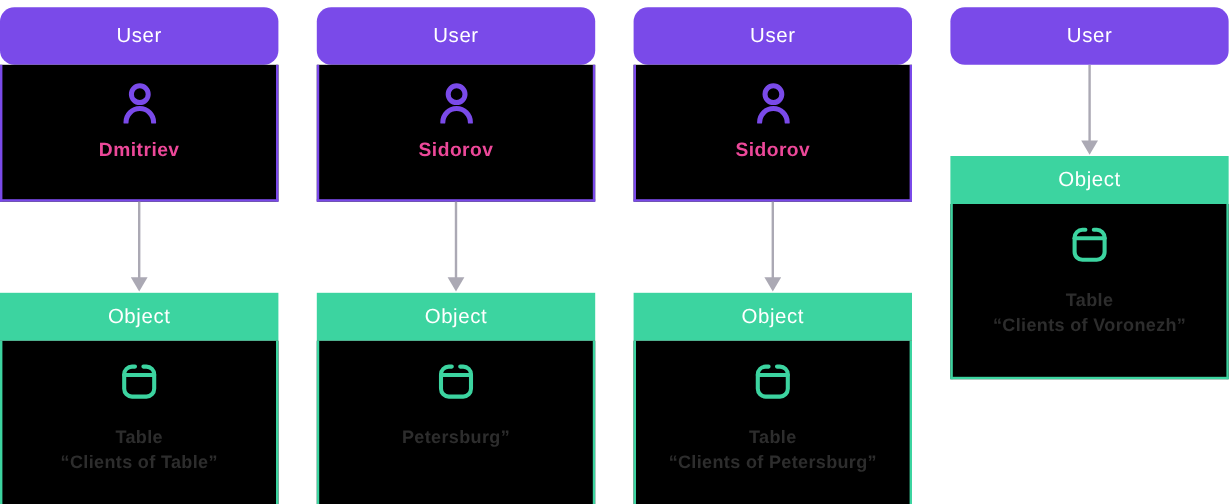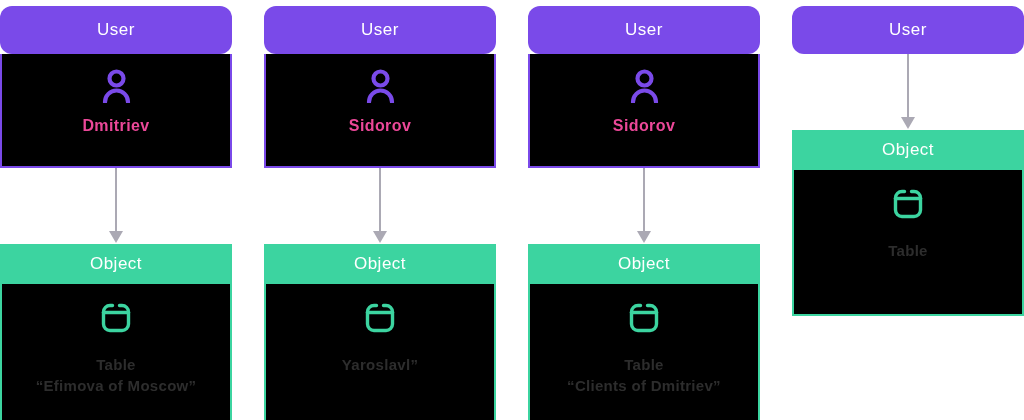--- a/index.html
+++ b/index.html
@@ -96,21 +96,21 @@
     </svg>
     <div class="card object-card">
       <div class="card-header object-header">Object</div>
       <div class="card-body object-body">
         <svg class="icon table-icon" width="30" height="30" viewBox="0 0 30 30" fill="none" stroke-width="3.4" stroke-linecap="round" stroke-linejoin="round">
           <path d="M11.5 2.5 H9 A6.5 6.5 0 0 0 2.5 9 V21 A6.5 6.5 0 0 0 9 27.5 H21 A6.5 6.5 0 0 0 27.5 21 V9 A6.5 6.5 0 0 0 21 2.5 H18.5"></path>
           <path d="M2.5 9.5 H27.5"></path>
         </svg>
         <div class="object-label">
           <div>Table</div>
-          <div>“Efimova of Moscow”</div>
+          <div>“Clients of Table”</div>
         </div>
       </div>
     </div>
   </div>
 
   <div class="column">
     <div class="card user-card">
       <div class="card-header user-header">User</div>
       <div class="card-body user-body">
         <svg class="icon user-icon" width="31" height="34" viewBox="0 0 31 34" fill="none" stroke-width="4.2" stroke-linecap="round">
@@ -125,21 +125,21 @@
       <polygon points="3,63 17,63 10,75"></polygon>
     </svg>
     <div class="card object-card">
       <div class="card-header object-header">Object</div>
       <div class="card-body object-body">
         <svg class="icon table-icon" width="30" height="30" viewBox="0 0 30 30" fill="none" stroke-width="3.4" stroke-linecap="round" stroke-linejoin="round">
           <path d="M11.5 2.5 H9 A6.5 6.5 0 0 0 2.5 9 V21 A6.5 6.5 0 0 0 9 27.5 H21 A6.5 6.5 0 0 0 27.5 21 V9 A6.5 6.5 0 0 0 21 2.5 H18.5"></path>
           <path d="M2.5 9.5 H27.5"></path>
         </svg>
         <div class="object-label">
-          <div>Yaroslavl”</div>
+          <div>Petersburg”</div>
         </div>
       </div>
     </div>
   </div>
 
   <div class="column">
     <div class="card user-card">
       <div class="card-header user-header">User</div>
       <div class="card-body user-body">
         <svg class="icon user-icon" width="31" height="34" viewBox="0 0 31 34" fill="none" stroke-width="4.2" stroke-linecap="round">
@@ -155,21 +155,21 @@
     </svg>
     <div class="card object-card">
       <div class="card-header object-header">Object</div>
       <div class="card-body object-body">
         <svg class="icon table-icon" width="30" height="30" viewBox="0 0 30 30" fill="none" stroke-width="3.4" stroke-linecap="round" stroke-linejoin="round">
           <path d="M11.5 2.5 H9 A6.5 6.5 0 0 0 2.5 9 V21 A6.5 6.5 0 0 0 9 27.5 H21 A6.5 6.5 0 0 0 27.5 21 V9 A6.5 6.5 0 0 0 21 2.5 H18.5"></path>
           <path d="M2.5 9.5 H27.5"></path>
         </svg>
         <div class="object-label">
           <div>Table</div>
-          <div>“Clients of Dmitriev”</div>
+          <div>“Clients of Petersburg”</div>
         </div>
       </div>
     </div>
   </div>
 
   <div class="column">
     <div class="card user-card">
       <div class="card-header user-header">User</div>
     </div>
     <svg class="arrow" width="20" height="76" viewBox="0 0 20 76">
@@ -178,18 +178,19 @@
     </svg>
     <div class="card object-card">
       <div class="card-header object-header">Object</div>
       <div class="card-body object-body">
         <svg class="icon table-icon" width="30" height="30" viewBox="0 0 30 30" fill="none" stroke-width="3.4" stroke-linecap="round" stroke-linejoin="round">
           <path d="M11.5 2.5 H9 A6.5 6.5 0 0 0 2.5 9 V21 A6.5 6.5 0 0 0 9 27.5 H21 A6.5 6.5 0 0 0 27.5 21 V9 A6.5 6.5 0 0 0 21 2.5 H18.5"></path>
           <path d="M2.5 9.5 H27.5"></path>
         </svg>
         <div class="object-label">
           <div>Table</div>
+          <div>“Clients of Voronezh”</div>
         </div>
       </div>
     </div>
   </div>
 
 </div>
 
 </body></html>

